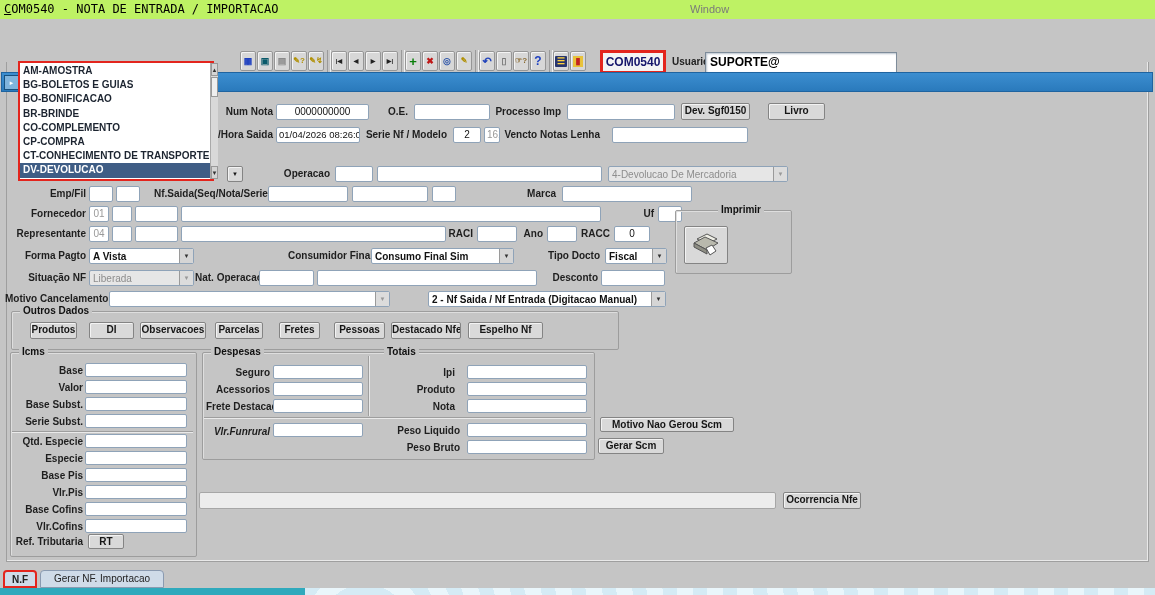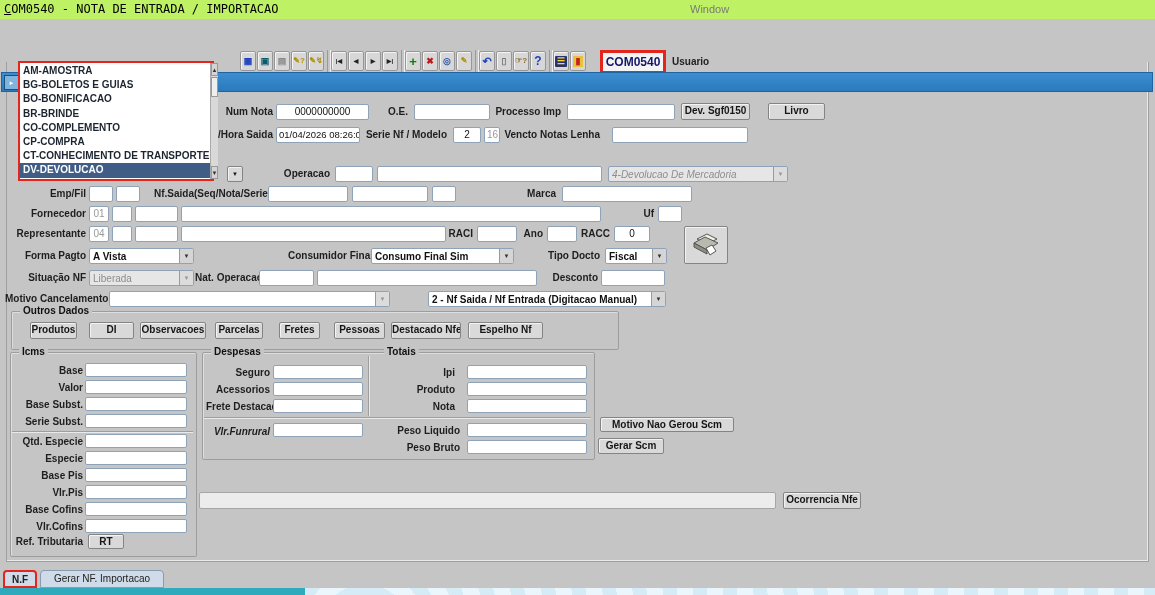--- a/index.html
+++ b/index.html
@@ -171,20 +171,21 @@
     <div class="tgroup" style="left:553px;">
       <span class="tbtn">
           <i class="ticon i-menu">☰</i>
         </span>
       <span class="tbtn">
           <i class="ticon i-exit">▮</i>
         </span>
     </div>
     <div class="comcode">COM0540</div>
     <span class="userlbl">Usuario</span>
+    <div class="userfld">SUPORTE@</div>
   </div>
 
   <div class="canvas"></div>
   <div class="bluebar"></div>
   <div class="formicon">▸</div>
 
   <div class="lbl" style="left:195px;top:104px;width:78px;">Num Nota</div>
   <div class="fld ctr" style="left:276px;top:104px;width:93px;">0000000000</div>
   <div class="lbl" style="left:350px;top:104px;width:58px;">O.E.</div>
   <div class="fld" style="left:414px;top:104px;width:76px;"></div>
@@ -216,21 +217,21 @@
       <div class="sbbtn">▲</div>
       <div class="sbthumb"></div>
       <div class="sbbtn dn">▼</div>
     </div>
   </div>
 
   <div class="btn" style="left:227px;top:166px;width:16px;height:16px;font-size:6px;line-height:14px;">▼</div>
   <div class="lbl" style="left:252px;top:166px;width:78px;">Operacao</div>
   <div class="fld" style="left:335px;top:166px;width:38px;"></div>
   <div class="fld" style="left:377px;top:166px;width:225px;"></div>
-  <div class="combo dis" style="left:608px;top:166px;width:180px;font-style:italic;">
+  <div class="combo dis" style="left:608px;top:166px;width:180px;">
     <span class="cv">4-Devolucao De Mercadoria</span>
     <span class="arr">▼</span>
   </div>
 
   <div class="lbl" style="left:28px;top:186px;width:58px;">Emp/Fil</div>
   <div class="fld" style="left:89px;top:186px;width:24px;"></div>
   <div class="fld" style="left:116px;top:186px;width:24px;"></div>
   <div class="lbl la" style="left:154px;top:186px;width:112px;">Nf.Saida(Seq/Nota/Serie)</div>
   <div class="fld" style="left:268px;top:186px;width:80px;"></div>
   <div class="fld" style="left:352px;top:186px;width:76px;"></div>
@@ -239,20 +240,23 @@
   <div class="fld" style="left:562px;top:186px;width:130px;"></div>
 
   <div class="lbl" style="left:20px;top:206px;width:66px;">Fornecedor</div>
   <div class="fld ctr dis" style="left:89px;top:206px;width:20px;">01</div>
   <div class="fld" style="left:112px;top:206px;width:20px;"></div>
   <div class="fld" style="left:135px;top:206px;width:43px;"></div>
   <div class="fld" style="left:181px;top:206px;width:420px;"></div>
   <div class="lbl" style="left:630px;top:206px;width:24px;">Uf</div>
   <div class="fld" style="left:658px;top:206px;width:24px;"></div>
 
+  <div class="gbox" style="left:675px;top:210px;width:115px;height:62px;">
+    <span class="gt" style="left:42px;">Imprimir</span>
+  </div>
   <div class="btn" style="left:684px;top:226px;width:44px;height:38px;">
     <svg width="30" height="26" viewBox="0 0 30 26" style="margin-top:4px;">
       <polygon points="6,8 16,3 26,8 16,13" fill="#efefe6" stroke="#555" stroke-width="1"></polygon>
       <polygon points="3,12 14,6 27,12 16,19" fill="#b9b9ad" stroke="#555" stroke-width="1"></polygon>
       <polygon points="3,12 16,19 16,23 3,16" fill="#8e8e84" stroke="#555" stroke-width="1"></polygon>
       <polygon points="15,17 21,14 25,20 19,24" fill="#ffffff" stroke="#555" stroke-width="1"></polygon>
     </svg>
   </div>
 
   <div class="lbl" style="left:14px;top:226px;width:72px;">Representante</div>

